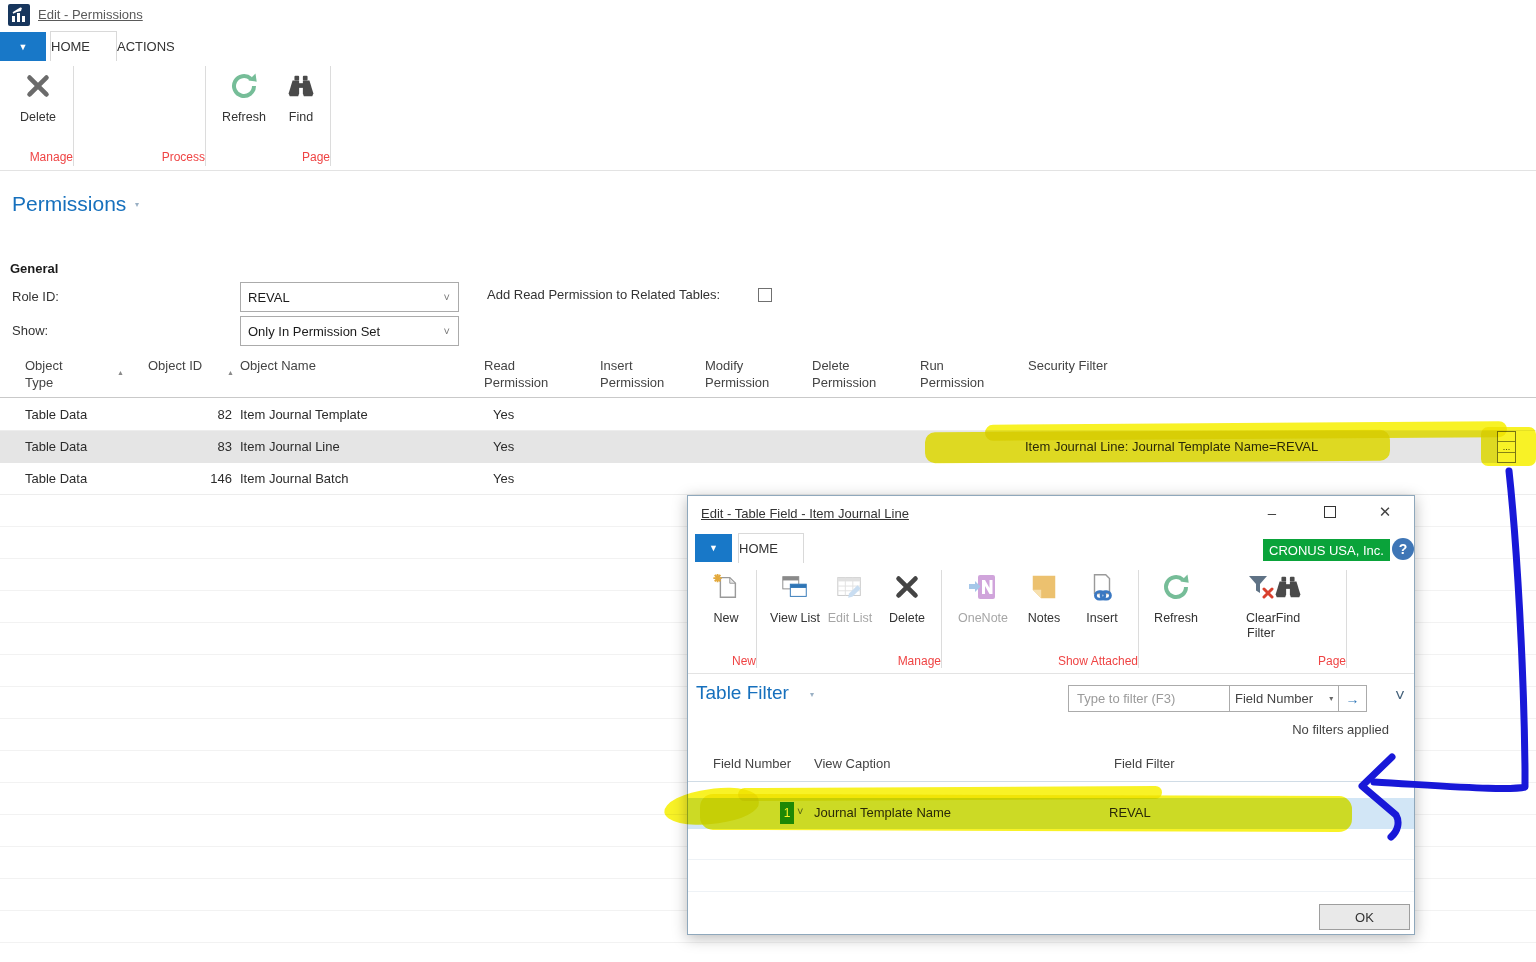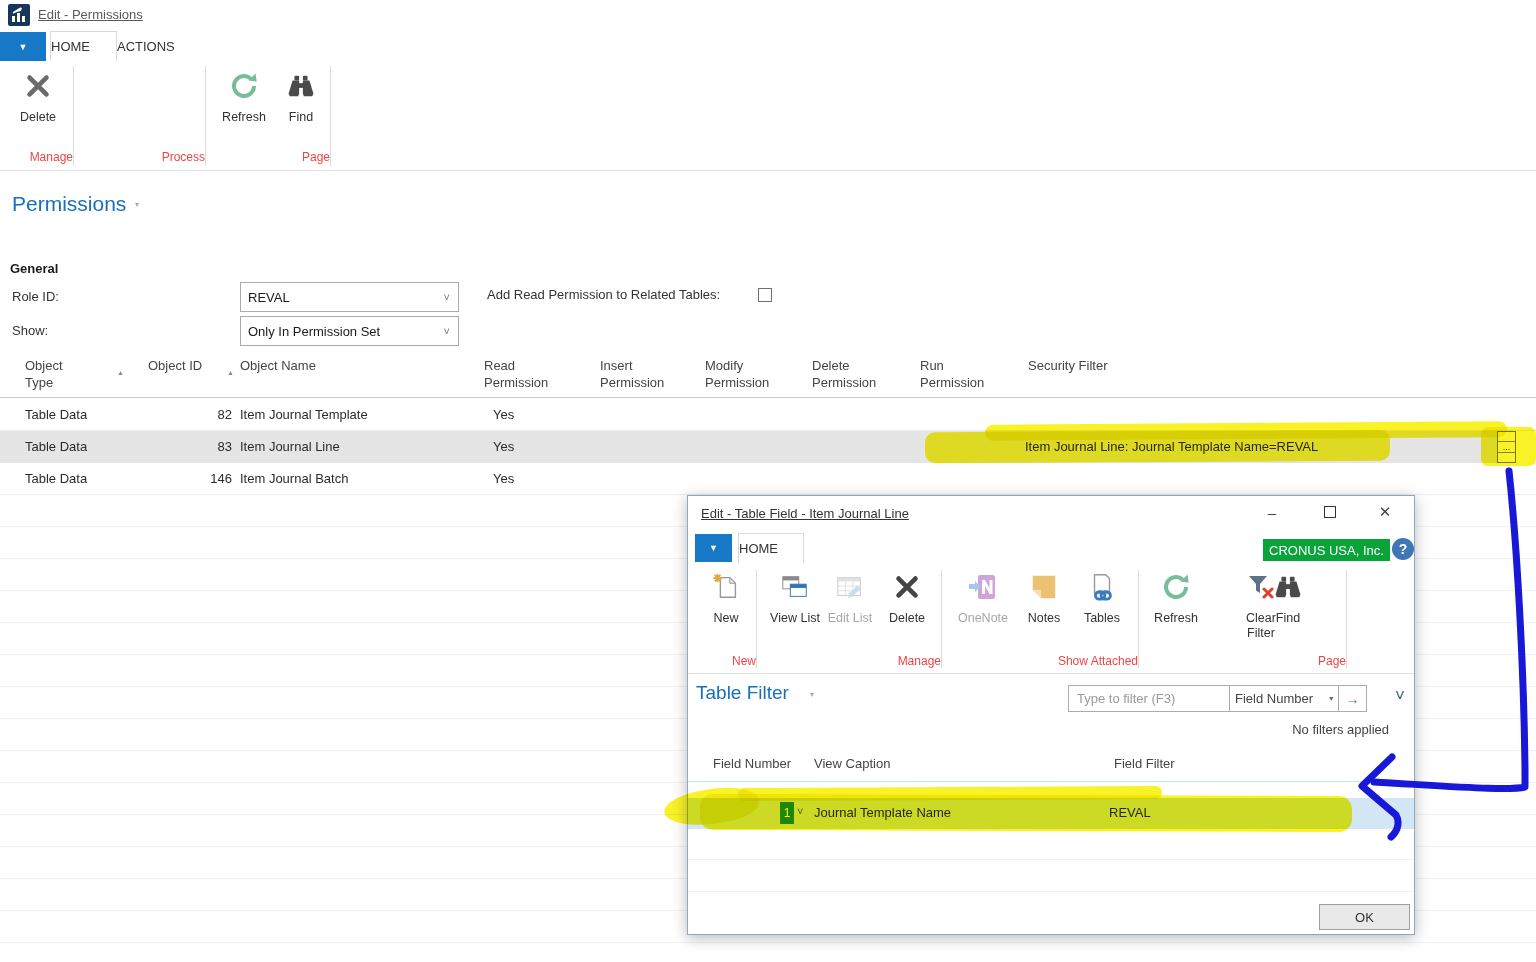--- a/index.html
+++ b/index.html
@@ -311,21 +311,21 @@
     <div class="abs ribbon-btn" style="left:390px;top:75px;width:48px">
       <span>
         <svg width="30" height="32" viewBox="0 0 32 32">
             <path d="M8 3 h12 l4 4 v16 h-16 z" fill="#fff" stroke="#9a9a9a" stroke-width="1.5"></path>
             <g stroke="#3a78c2" stroke-width="3" fill="none">
               <rect x="9" y="21" width="10" height="8" rx="4"></rect>
               <rect x="15" y="21" width="10" height="8" rx="4"></rect>
             </g>
           </svg>
       </span>
-      <span class="lbl">Tables</span>
+      <span class="lbl">Insert</span>
     </div>
     <div class="abs ribbon-divider" style="left:450px;top:74px;height:98px"></div>
     <div class="abs ribbon-btn" style="left:459px;top:75px;width:58px">
       <span>
         <svg width="32" height="32" viewBox="0 0 32 32">
             <path d="M26 16a10 10 0 1 1-3.2-7.3" fill="none" stroke="#76bd98" stroke-width="4"></path>
             <path d="M27.5 3.5 l1.2 8.2 -8.2-1.2 z" fill="#76bd98"></path>
           </svg>
       </span>
       <span class="lbl">Refresh</span>

